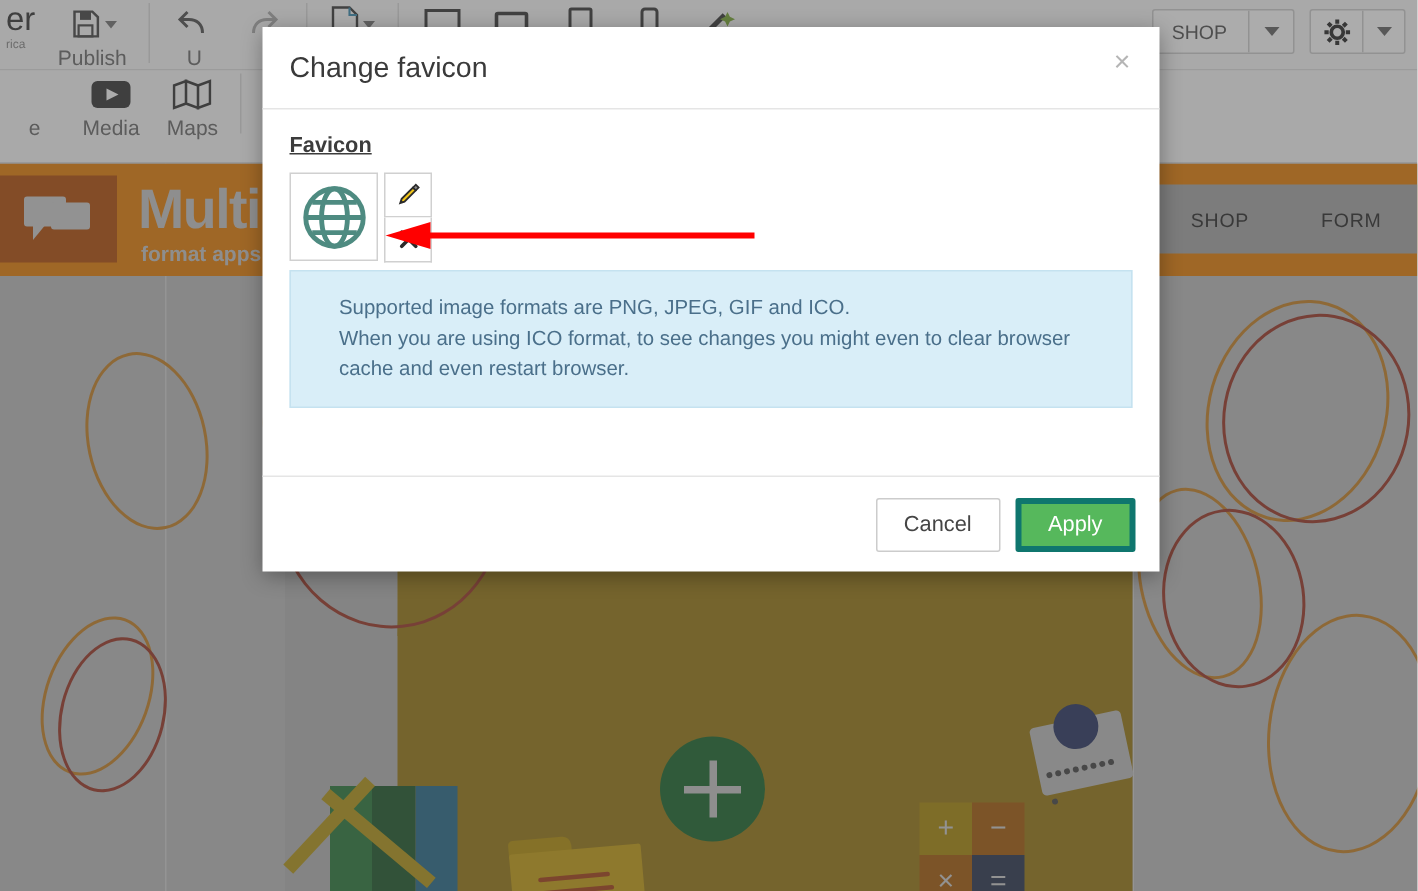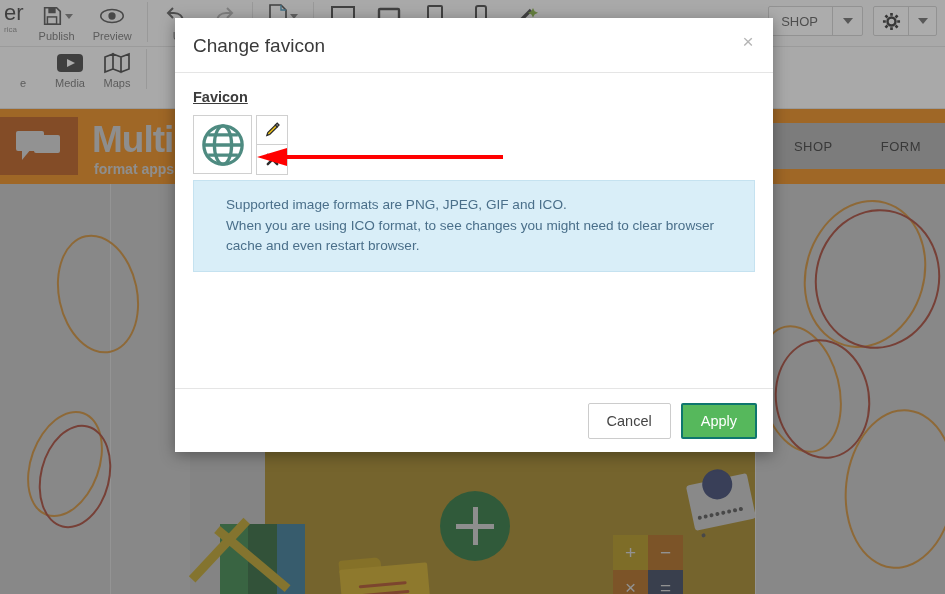--- a/index.html
+++ b/index.html
@@ -23,21 +23,21 @@
     position: absolute; left: 0; top: 47px; width: 945px; height: 62px;
     background: #fafafa; border-bottom: 1px solid #dcdcdc;
     display: flex; align-items: flex-start;
   }
   .tb-item {
     display: flex; flex-direction: column; align-items: center;
     justify-content: flex-start;
     padding: 3px 9px 0 9px; min-width: 46px;
   }
   .tb-ico { height: 26px; display: flex; align-items: center; justify-content: center; }
-  .tb-lab { font-size: 11px; color: #6d6d6d; margin-top: 1px; white-space: nowrap; text-align: right; }
+  .tb-lab { font-size: 14px; color: #6d6d6d; margin-top: 1px; white-space: nowrap; text-align: right; }
   .tb-sep { width: 1px; height: 40px; background: #dcdcdc; margin: 2px 6px 0 6px; }
   .caret-s { width: 0; height: 0; border-left: 4px solid transparent; border-right: 4px solid transparent; border-top: 5px solid #777; margin-left: 2px; }
 
   .brand-left {
     font-size: 22px; color: #3a3a3a; padding: 2px 6px 0 4px; line-height: 1;
     display: flex; flex-direction: column; align-items: flex-start;
   }
   .brand-sub { font-size: 8px; color: #8a8a8a; margin-top: 2px; }
 
   .tb-right { margin-left: auto; display: flex; align-items: center; padding: 6px 8px 0 0; }
@@ -112,21 +112,21 @@
   .camera .lens { position: absolute; left: 16px; top: -10px; width: 30px; height: 30px; border-radius: 50%; background: #2e3a66; }
   .camera .dots { position: absolute; left: 5px; top: 22px; width: 52px; height: 5px; }
   .camera .dots i { display: inline-block; width: 4px; height: 4px; border-radius: 50%; background: #4a4a4a; margin-right: 2px; }
 
   .squig { position: absolute; border: 2px solid transparent; border-radius: 50%; }
 
   .dim { position: absolute; inset: 0; background: rgba(70,70,70,0.45); }
 
   
   .modal {
-    position: absolute; left: 175px; top: 18px; width: 598px; height: 434px;
+    position: absolute; left: 175px; top: 18px; width: 598px; height: 363px;
     background: #ffffff; box-shadow: 0 3px 14px rgba(0,0,0,0.35);
   }
   .modal-head { position: relative; height: 55px; border-bottom: 1px solid #e5e5e5; }
   .modal-title { position: absolute; left: 18px; top: 17px; font-size: 19px; color: #3a3a3a; }
   .modal-close {
     position: absolute; right: 14px; top: 12px; width: 22px; height: 22px;
     display: flex; align-items: center; justify-content: center;
     font-size: 19px; color: #b5b5b5; cursor: pointer; line-height: 1;
   }
   .modal-body { position: relative; padding: 16px 18px 0 18px; height: 244px; }
@@ -150,21 +150,21 @@
   }
   .info-box p { font-size: 13.6px; color: #4a6f8a; line-height: 1.52; margin-left: 16px; }
 
   .modal-foot {
     position: absolute; left: 0; right: 0; bottom: 0; height: 64px;
     border-top: 1px solid #e5e5e5; display: flex; align-items: center;
     justify-content: flex-end; padding-right: 16px;
   }
   .btn { height: 36px; padding: 0 18px; font-size: 14.5px; border-radius: 2px; cursor: pointer; }
   .btn-cancel { background: #fff; border: 1px solid #cccccc; color: #454545; }
-  .btn-apply { background: #56b85c; border: 2px solid #0f766e; color: #ffffff; margin-left: 10px; }
+  .btn-apply { background: #56b85c; border: 4px solid #0f766e; color: #ffffff; margin-left: 10px; }
 
   
   .arrow { position: absolute; left: 255px; top: 146px; width: 250px; height: 22px; }
 </style>
 </head>
 <body>
 
 <div id="app">
 
   <div class="bg-app">
@@ -180,29 +180,20 @@
           <svg width="22" height="22" viewBox="0 0 24 24">
               <path d="M4 3h13l4 4v14H4z" fill="none" stroke="#4a4a4a" stroke-width="1.8"></path>
               <rect x="8" y="3" width="8" height="6" fill="#4a4a4a"></rect>
               <rect x="7" y="13" width="10" height="8" fill="none" stroke="#4a4a4a" stroke-width="1.6"></rect>
             </svg>
           <span class="caret-s"></span>
         </div>
         <div class="tb-lab">Publish</div>
       </div>
 
-      <div class="tb-item">
-        <div class="tb-ico">
-          <svg width="26" height="20" viewBox="0 0 30 18">
-              <ellipse cx="15" cy="9" rx="13" ry="7.5" fill="none" stroke="#4a4a4a" stroke-width="1.7"></ellipse>
-              <circle cx="15" cy="9" r="4.2" fill="#4a4a4a"></circle>
-            </svg>
-        </div>
-        <div class="tb-lab">Preview</div>
-      </div>
 
       <div class="tb-sep"></div>
 
       <div class="tb-item">
         <div class="tb-ico">
           <svg width="24" height="22" viewBox="0 0 24 22">
               <path d="M18 17c0-6-4-9-9-9H4" fill="none" stroke="#555" stroke-width="2"></path>
               <path d="M8 3L3 8l5 5" fill="none" stroke="#555" stroke-width="2"></path>
             </svg>
         </div>
@@ -429,21 +420,21 @@
           <div class="fav-btn">
             <svg width="15" height="15" viewBox="0 0 16 16">
               <path d="M3 3l10 10M13 3L3 13" stroke="#2b2b2b" stroke-width="2.6" stroke-linecap="round"></path>
             </svg>
           </div>
         </div>
       </div>
 
       <div class="info-box">
         <p>Supported image formats are PNG, JPEG, GIF and ICO.</p>
-        <p>When you are using ICO format, to see changes you might need to clear browser</p>
+        <p>When you are using ICO format, to see changes you might even to clear browser</p>
         <p>cache and even restart browser.</p>
       </div>
     </div>
 
     <div class="modal-foot">
       <button class="btn btn-cancel">Cancel</button>
       <button class="btn btn-apply">Apply</button>
     </div>
   </div>
 

